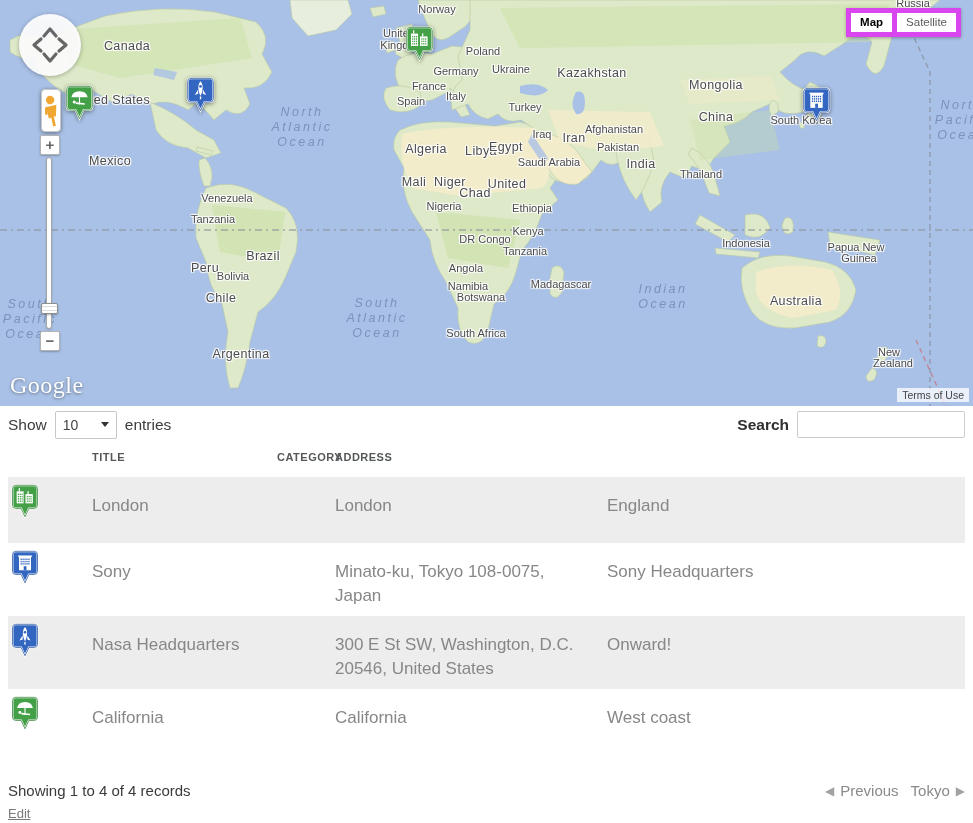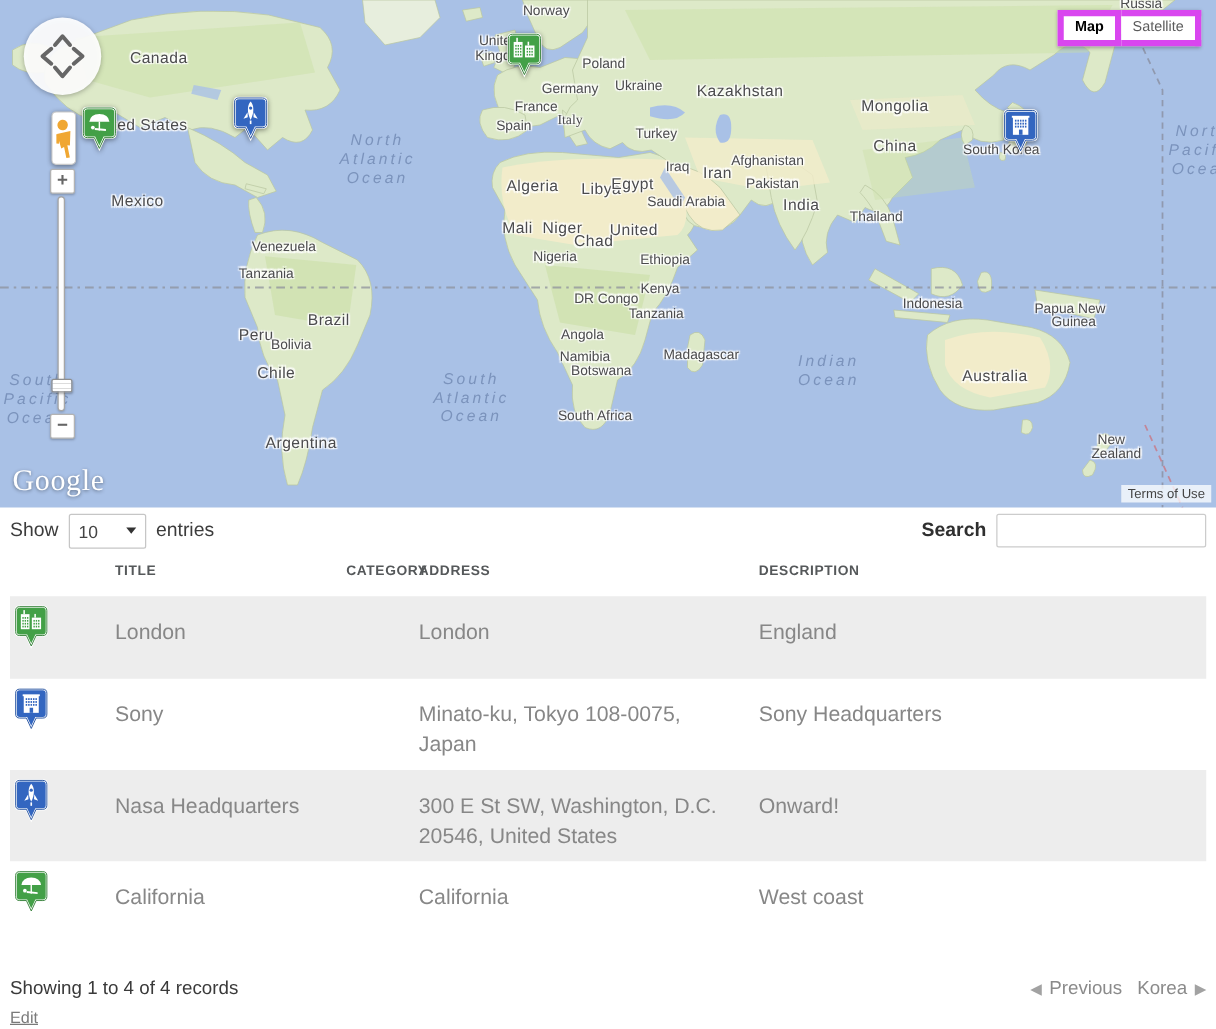--- a/index.html
+++ b/index.html
@@ -180,21 +180,21 @@
     <div class="clabel s" style="left: 437px; top: 9px;">Norway</div>
     <div class="clabel b" style="left: 127px; top: 46px;">Canada</div>
     <div class="clabel s" style="left: 483px; top: 51px;">Poland</div>
     <div class="clabel s" style="left: 399px; top: 33px;">United</div>
     <div class="clabel s" style="left: 402px; top: 45px;">Kingdom</div>
     <div class="clabel s" style="left: 456px; top: 71px;">Germany</div>
     <div class="clabel s" style="left: 511px; top: 69px;">Ukraine</div>
     <div class="clabel b" style="left: 592px; top: 73px;">Kazakhstan</div>
     <div class="clabel b" style="left: 716px; top: 85px;">Mongolia</div>
     <div class="clabel s" style="left: 429px; top: 86px;">France</div>
-    <div class="clabel s" style="left: 456px; top: 96px; font-family: Liberation Serif, serif;">Italy</div>
+    <div class="clabel s" style="left: 456px; top: 96px;">Italy</div>
     <div class="clabel s" style="left: 411px; top: 101px;">Spain</div>
     <div class="clabel s" style="left: 525px; top: 107px;">Turkey</div>
     <div class="clabel b" style="left: 716px; top: 117px;">China</div>
     <div class="clabel s" style="left: 777px; top: 120px; padding-left: 48px;">South Korea</div>
     <div class="clabel b" style="left: 110px; top: 100px;">United States</div>
     <div class="clabel b" style="left: 110px; top: 161px;">Mexico</div>
     <div class="clabel s" style="left: 542px; top: 134px;">Iraq</div>
     <div class="clabel b" style="left: 574px; top: 138px;">Iran</div>
     <div class="clabel s" style="left: 614px; top: 129px;">Afghanistan</div>
     <div class="clabel s" style="left: 618px; top: 147px;">Pakistan</div>
@@ -356,21 +356,20 @@
   <input id="search-input" type="text" value="" style="">
 </div>
 
 
 <div id="grid">
   <div class="trow head">
       <div class="tcell c-icon"></div>
       <div class="tcell c-title">TITLE</div>
       <div class="tcell c-cat">CATEGORY</div>
       <div class="tcell c-addr">ADDRESS</div>
-      <div class="tcell c-desc">DESCRIPTION</div>
     </div>
   <div>
       <div class="trow stripe">
         <div class="tcell c-icon"><svg width="30" height="37" viewBox="0 0 32 40">
     <path d="M6 2.5 H26 Q29.5 2.5 29.5 6 V24 Q29.5 27.5 26 27.5 H20.2 L16 36.5 L11.8 27.5 H6 Q2.5 27.5 2.5 24 V6 Q2.5 2.5 6 2.5 Z" fill="#43a047" stroke="#fff" stroke-width="2"></path>
     <path d="M6 2.5 H26 Q29.5 2.5 29.5 6 V24 Q29.5 27.5 26 27.5 H20.2 L16 36.5 L11.8 27.5 H6 Q2.5 27.5 2.5 24 V6 Q2.5 2.5 6 2.5 Z" fill="none" stroke="#2f7d33" stroke-width="0.8"></path>
     <rect x="7" y="9" width="7.5" height="13" fill="#fff"></rect>
             <rect x="16.5" y="12" width="8" height="10" fill="#fff"></rect>
             <rect x="9.2" y="5.5" width="1.3" height="3.5" fill="#fff"></rect>
             <rect x="18.7" y="8.8" width="1.3" height="3.2" fill="#fff"></rect>
@@ -460,20 +459,20 @@
       </div>
     </div>
 </div>
 
 
 <div id="footer">
   <div id="showing">Showing 1 to 4 of 4 records</div>
   <div id="pager">
     <span class="pg-arrow prev"></span>
     <span class="pg-link">Previous</span>
-    <span class="pg-link">Korea</span>
+    <span class="pg-link">Tokyo</span>
     <span class="pg-arrow next"></span>
   </div>
 </div>
 <a id="edit-link">Edit</a>
 
 
 
 
 </body></html>

